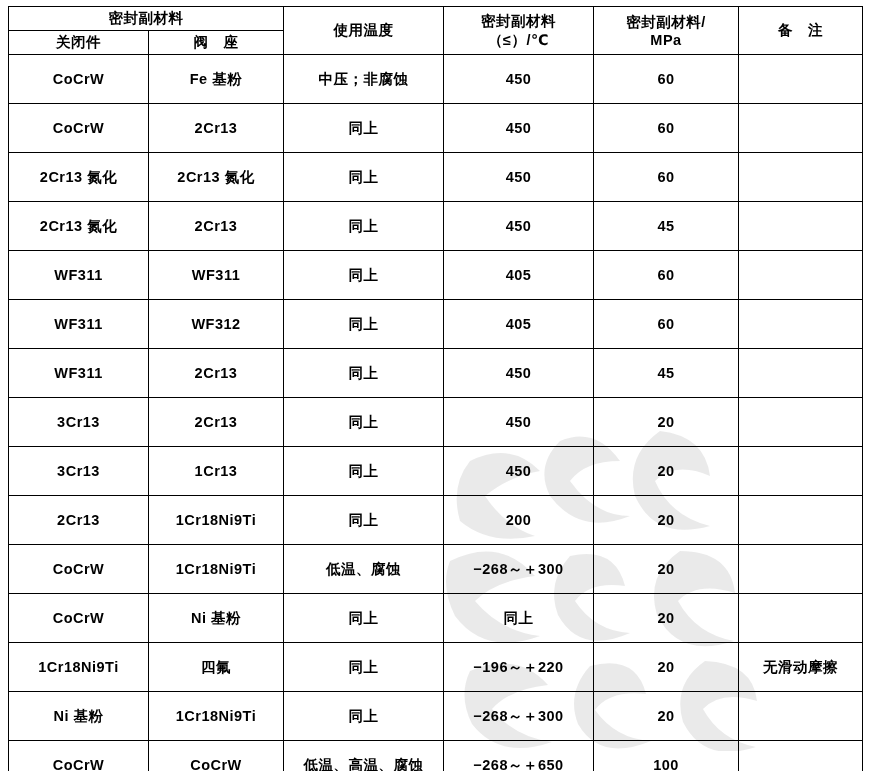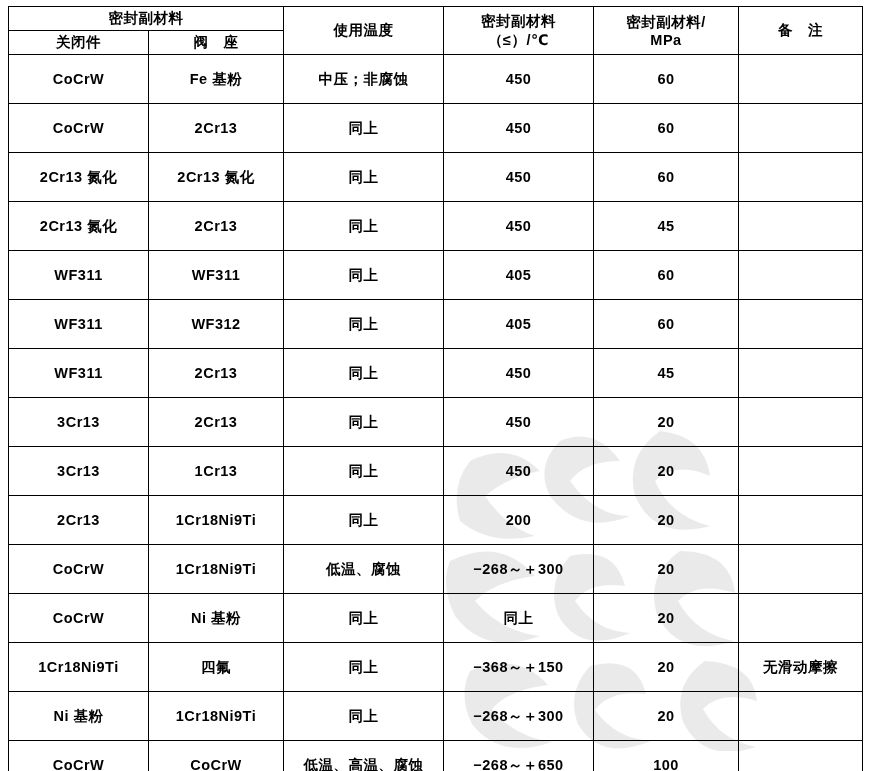--- a/index.html
+++ b/index.html
@@ -224,21 +224,21 @@
           <td class="data">Ni 基粉</td>
           <td class="data">同上</td>
           <td class="data">同上</td>
           <td class="data">20</td>
           <td class="data small-note"></td>
         </tr>
         <tr>
           <td class="data">1Cr18Ni9Ti</td>
           <td class="data">四氟</td>
           <td class="data">同上</td>
-          <td class="data">−368～＋150</td>
+          <td class="data">−196～＋220</td>
           <td class="data">20</td>
           <td class="data small-note">无滑动摩擦</td>
         </tr>
         <tr>
           <td class="data">Ni 基粉</td>
           <td class="data">1Cr18Ni9Ti</td>
           <td class="data">同上</td>
           <td class="data">−268～＋300</td>
           <td class="data">20</td>
           <td class="data small-note"></td>

